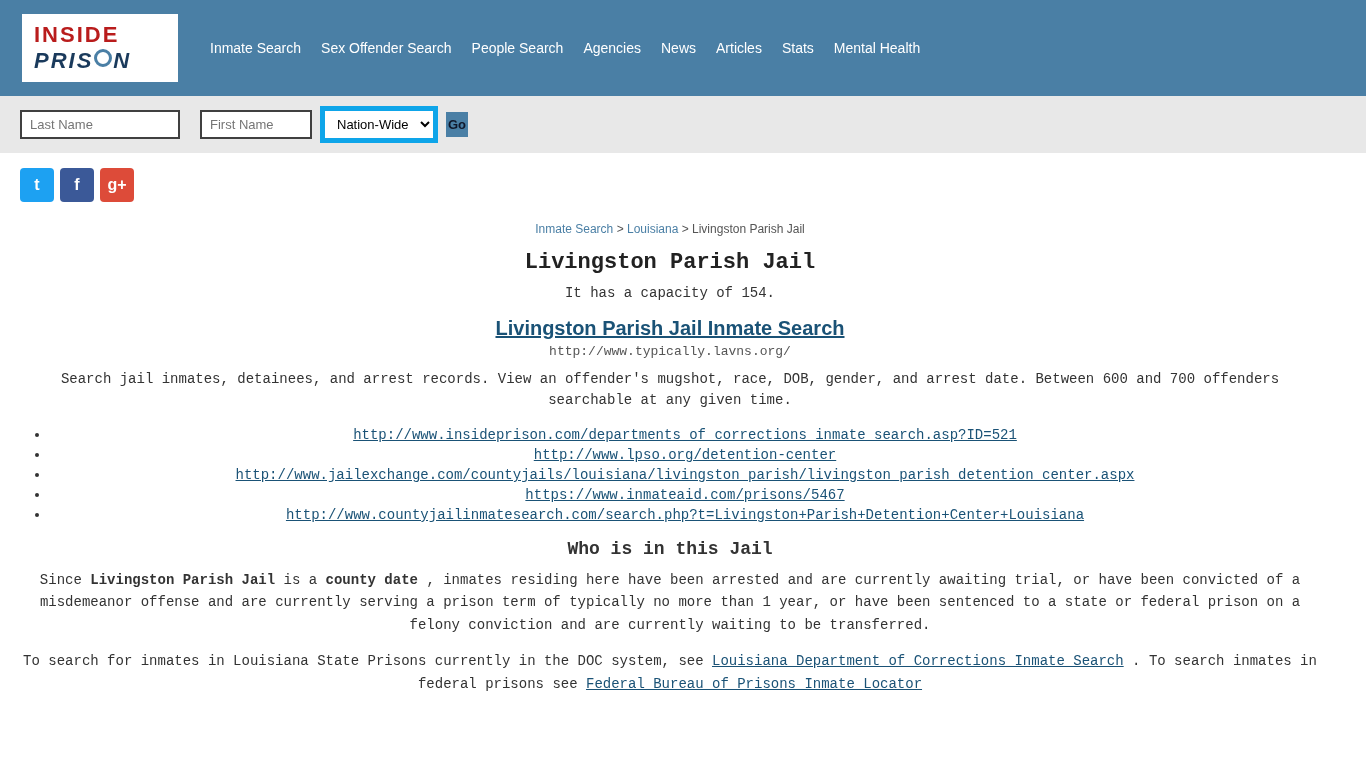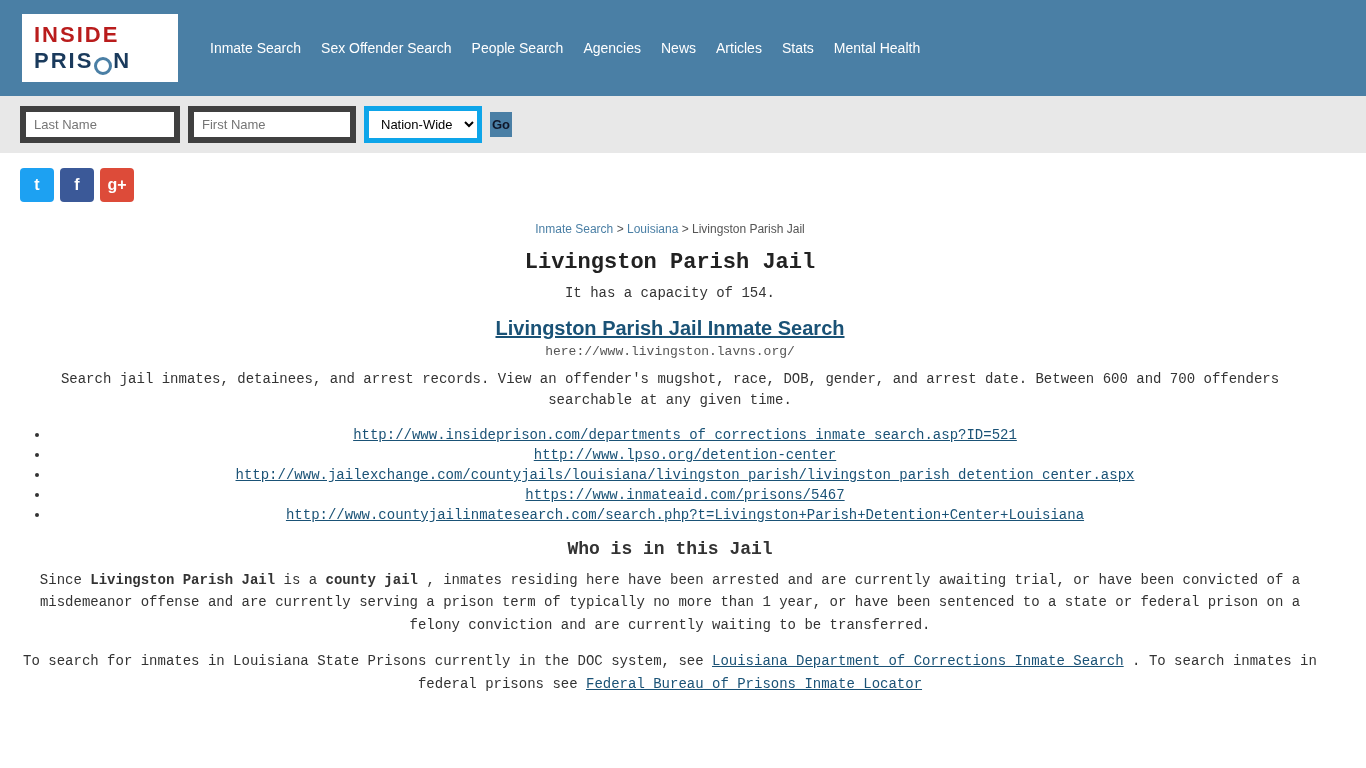--- a/index.html
+++ b/index.html
@@ -25,21 +25,22 @@
       font-weight: bold;
       color: #b91c1c;
       letter-spacing: 2px;
     }
     #logo-text-prison {
       font-size: 22px;
       font-weight: bold;
       color: #1a3a5c;
       letter-spacing: 2px;
       display: flex;
-      align-items: flex-end;
+      align-items: flex-start;
+      font-style: italic;
     }
     .logo-circle {
       display: inline-block;
       width: 18px;
       height: 18px;
       border: 3px solid #4a7fa5;
       border-radius: 50%;
       margin: 0 1px;
       position: relative;
       top: 1px;
@@ -60,26 +61,26 @@
     
     #search-bar {
       background: #e8e8e8;
       padding: 10px 20px;
       display: flex;
       align-items: center;
       gap: 8px;
     }
     #search-bar input {
       padding: 5px 8px;
-      border: 6px solid #404040;
+      border: 2px solid #404040;
       font-size: 13px;
       background: #fff;
     }
     #last-name-input { width: 160px; }
-    #first-name-input { width: 168px; }
+    #first-name-input { width: 112px; margin-left: 12px; }
     #state-select {
       padding: 5px 8px;
       border: 5px solid #0ea5e9;
       font-size: 13px;
       background: #fff;
     }
     #go-button {
       background: #4a7fa5;
       color: #0f172a;
       border: none;
@@ -275,21 +276,21 @@
   </div>
 
   <h1 class="page-title">Livingston Parish Jail</h1>
 
   <p class="capacity-text">It has a capacity of 154.</p>
 
   <h2 class="inmate-search-link">
     <a href="#">Livingston Parish Jail Inmate Search</a>
   </h2>
 
-  <p class="url-text">here://www.livingston.lavns.org/</p>
+  <p class="url-text">http://www.typically.lavns.org/</p>
 
   <p class="description-text">Search jail inmates, detainees, and arrest records. View an offender's mugshot, race, DOB, gender, and arrest date. Between 600 and 700 offenders searchable at any given time.</p>
 
 
   <ul class="alt-links-list">
     <li>
       <a href="#">http://www.insideprison.com/departments_of_corrections_inmate_search.asp?ID=521</a>
     </li>
     <li>
       <a href="#">http://www.lpso.org/detention-center</a>
@@ -304,21 +305,21 @@
       <a href="#">http://www.countyjailinmatesearch.com/search.php?t=Livingston+Parish+Detention+Center+Louisiana</a>
     </li>
   </ul>
 
   <h2 class="section-title">Who is in this Jail</h2>
 
   <p class="who-text">
     <span>Since </span>
     <strong>Livingston Parish Jail</strong>
     <span> is a </span>
-    <strong>county jail</strong>
+    <strong>county date</strong>
     <span>, inmates residing here have been arrested and are currently awaiting trial, or have been convicted of a misdemeanor offense and are currently serving a prison term of typically no more than 1 year, or have been sentenced to a state or federal prison on a felony conviction and are currently waiting to be transferred.</span>
   </p>
 
   <p class="search-prisons-text">
     <span>To search for inmates in Louisiana State Prisons currently in the DOC system, see </span>
     <a href="#">Louisiana Department of Corrections Inmate Search</a>
     <span>. To search inmates in federal prisons see </span>
     <a href="#">Federal Bureau of Prisons Inmate Locator</a>
   </p>
 

